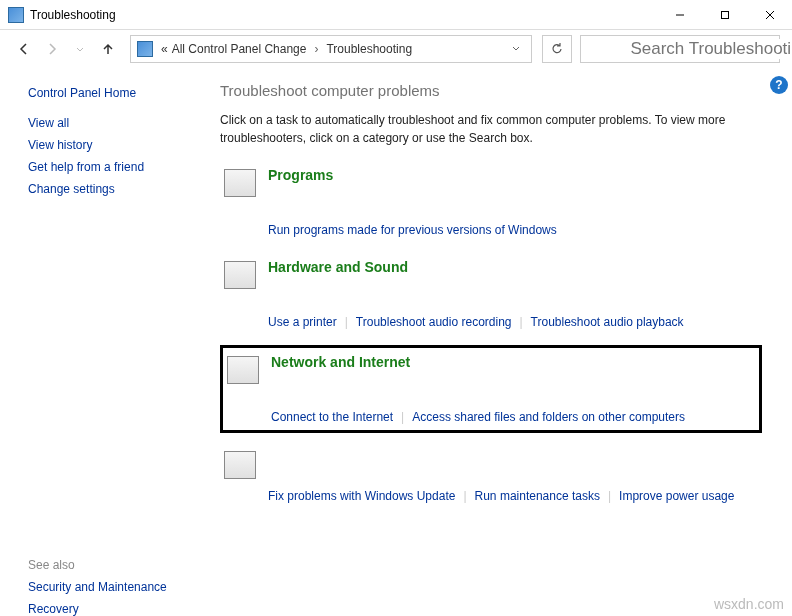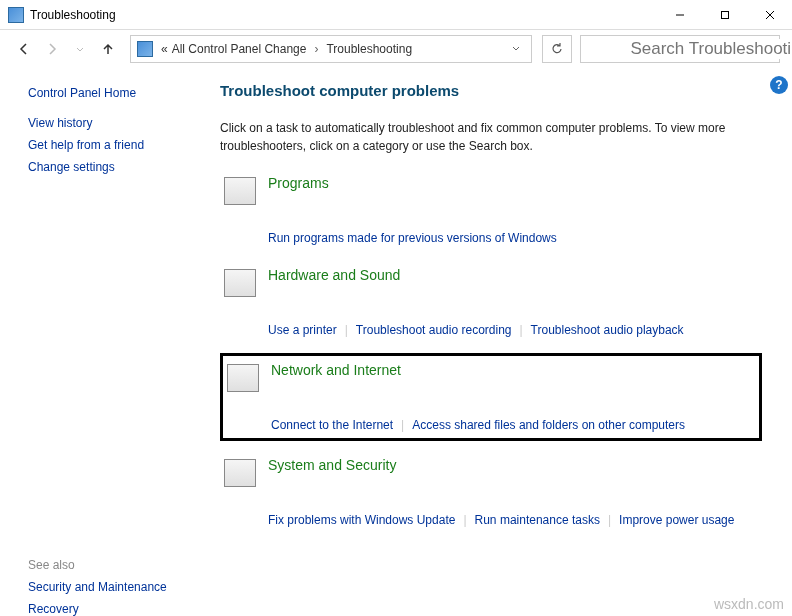--- a/index.html
+++ b/index.html
@@ -29,29 +29,29 @@
 
     
     .content { display: flex; padding: 8px 0 0 0; height: calc(616px - 68px); }
     .sidebar { width: 210px; padding: 10px 0 0 28px; display: flex; flex-direction: column; gap: 8px; }
     .side-home { color: #003399; font-size: 12px; margin-bottom: 8px; }
     .side-link { color: #003399; font-size: 12px; cursor: default; }
     .side-spacer { flex: 1; }
     .side-see { color: #888; font-size: 12px; margin-top: 12px; }
 
     .main { flex: 1; padding: 0 30px 0 10px; position: relative; }
-    .page-title { color: #0c4a6e; font-size: 15px; font-weight: 700; margin: 6px 0 20px 0; }
+    .page-title { color: #737373; font-size: 15px; font-weight: 400; margin: 6px 0 12px 0; }
     .page-desc { font-size: 12px; color: #222; line-height: 1.5; margin-bottom: 14px; max-width: 520px; }
 
     .category { display: flex; padding: 6px 10px 6px 2px; margin-bottom: 10px; }
     .category.highlight { border: 3px solid #000000; }
     .cat-icon { width: 36px; height: 32px; margin-right: 10px; flex-shrink: 0; display: flex; align-items: center; justify-content: center; }
     .cat-icon .ibox { width: 32px; height: 28px; border: 1px solid #888; background: linear-gradient(#f5f5f5,#e0e0e0); }
     .cat-body { flex: 1; }
-    .cat-title { color: #1a7d1a; font-size: 14px; font-weight: 400; margin-bottom: 2px; cursor: default; }
+    .cat-title { color: #1a7d1a; font-size: 14px; font-weight: 700; margin-bottom: 2px; cursor: default; }
     .cat-links { display: flex; flex-wrap: wrap; align-items: center; gap: 0; margin-top: 40px; }
     .cat-link { color: #003399; font-size: 12px; cursor: default; white-space: nowrap; display: inline-flex; align-items: center; }
     .link-sep { color: #ccc; padding: 0 8px; user-select: none; }
 
     .help-bubble { position: absolute; top: 0; right: 4px; width: 18px; height: 18px; border-radius: 50%; background: #1e74c9; color: #fff; display: flex; align-items: center; justify-content: center; font-size: 12px; font-weight: bold; }
 
     .watermark { position: absolute; right: 8px; bottom: 4px; color: #bbb; font-size: 14px; }
   </style>
 </head>
 <body>
@@ -124,20 +124,21 @@
           <circle cx="5" cy="5" r="3.5" fill="none" stroke="#666" stroke-width="1.2"></circle>
           <line x1="8" y1="8" x2="11" y2="11" stroke="#666" stroke-width="1.2"></line>
         </svg></span>
   </div>
 </div>
 
 <div class="content">
 
   <div class="sidebar">
     <div class="side-home">Control Panel Home</div>
+    <div class="side-link">View all</div>
     <div class="side-link">View history</div>
     <div class="side-link">Get help from a friend</div>
     <div class="side-link">Change settings</div>
     <div class="side-spacer"></div>
     <div class="side-see">See also</div>
     <div class="side-link">Security and Maintenance</div>
     <div class="side-link">Recovery</div>
   </div>
 
   <div class="main">
@@ -204,21 +205,20 @@
                 <span>Access shared files and folders on other computers</span>
               </span>
             </div>
           </div>
         </div>
         <div class="category">
           <div class="cat-icon">
             <div class="ibox"></div>
           </div>
           <div class="cat-body">
-            <div class="cat-title">System and Security</div>
             <div class="cat-links">
               <span class="cat-link">
                 <span>Fix problems with Windows Update</span>
               </span>
               <span class="link-sep">|</span>
               <span class="cat-link">
                 <span>Run maintenance tasks</span>
               </span>
               <span class="link-sep">|</span>
               <span class="cat-link">

